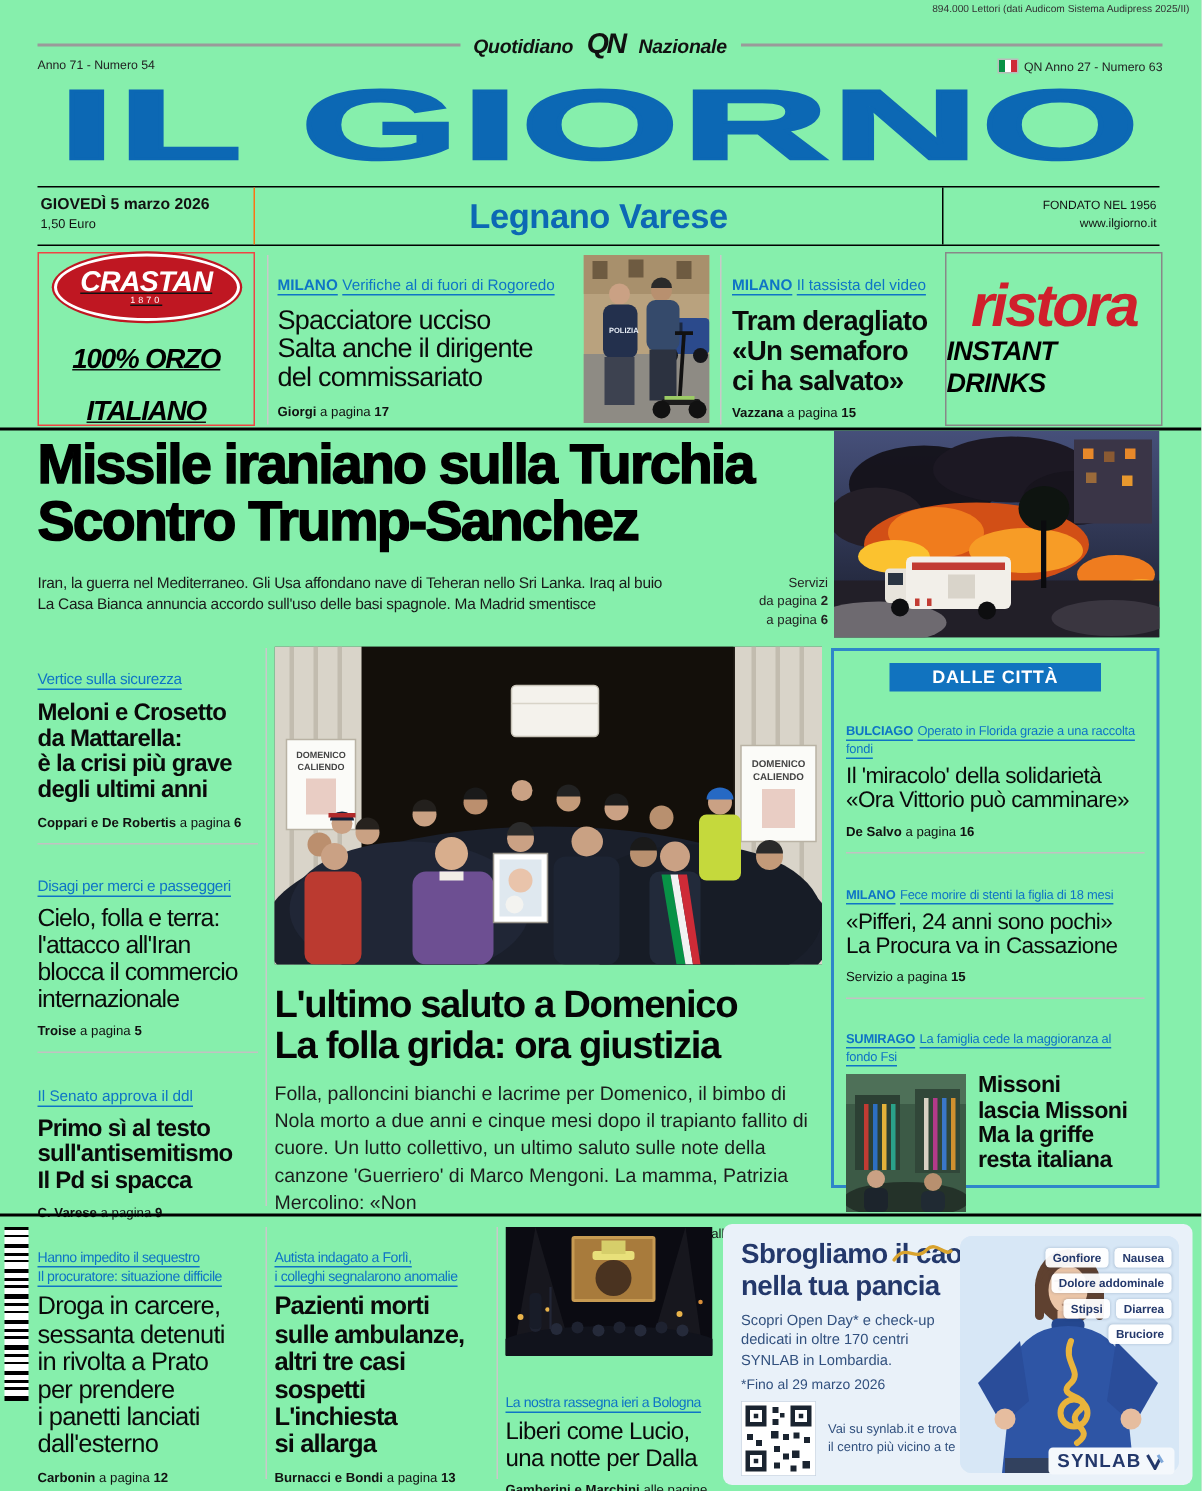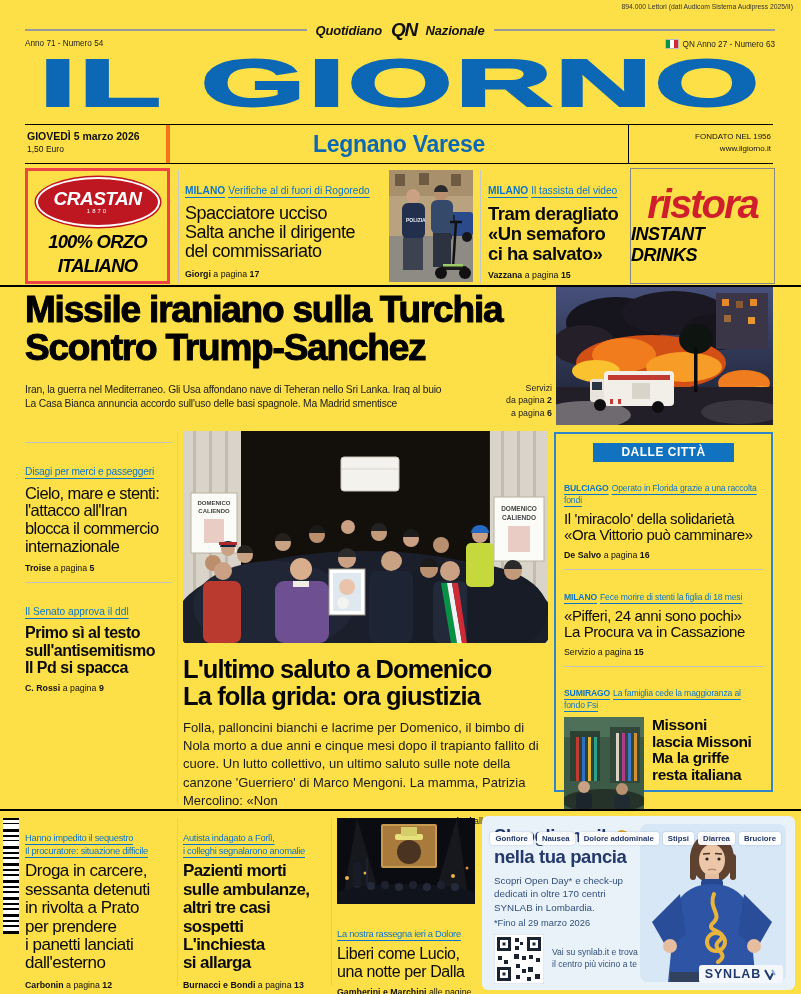--- a/index.html
+++ b/index.html
@@ -1,55 +1,55 @@
 <!DOCTYPE html>
 <html><head>
 <meta charset="utf-8">
 <style>
   html,body{margin:0;padding:0;background:#e8e8e8;}
-  #page{position:relative;width:801px;height:994px;background:#fde047;margin:0 auto;
+  #page{position:relative;width:801px;height:994px;background:#86efac;margin:0 auto;
         font-family:"Liberation Sans",sans-serif;color:#111;overflow:hidden;}
   .abs{position:absolute;}
   
   .readers{top:3px;right:8px;font-size:6.8px;color:#333;}
   .brandrow{top:19px;left:25px;width:750px;display:flex;align-items:center;gap:9px;}
   .brandrow .rule{flex:1;height:1.5px;background:#9a9a9a;}
   .brandtxt{font-size:13px;font-weight:bold;font-style:italic;letter-spacing:-0.2px;}
   .qnlogo{font-size:19px;font-weight:bold;font-style:italic;letter-spacing:-1.5px;}
   .issuerow{top:39px;left:25px;width:750px;display:flex;justify-content:space-between;font-size:8.2px;color:#222;}
   .issue-right{display:flex;align-items:center;gap:4px;}
   .flag{display:inline-block;width:12px;height:8px;border:0.5px solid #bbb;
         background:linear-gradient(to right,#089246 0 33%,#fff 33% 66%,#ce2b37 66% 100%);}
   .masthead{top:50px;left:0;width:801px;text-align:center;line-height:1;}
   .masthead span{display:inline-block;font-size:66px;font-weight:bold;color:#0c68b4;
         letter-spacing:1px;-webkit-text-stroke:1.8px #0c68b4;transform:scaleX(2.05);transform-origin:center;}
   
   .datebar{top:124px;left:25px;width:748px;height:40px;border-top:1.5px solid #000;border-bottom:1.5px solid #000;
            display:grid;grid-template-columns:145px 1fr 145px;box-sizing:border-box;}
-  .datecell{padding:5px 8px 0 2px;border-right:4px solid #f97316;}
+  .datecell{padding:5px 8px 0 2px;border-right:1px solid #f97316;}
   .date{font-weight:bold;font-size:10.5px;}
   .price{font-size:8.5px;margin-top:2px;}
   .edition{display:flex;align-items:center;justify-content:center;font-size:23px;font-weight:bold;color:#0c68b4;letter-spacing:-0.3px;}
   .foundcell{border-left:1px solid #000;text-align:right;font-size:8px;line-height:1.45;padding:6px 2px 0 0;}
   
   .kicker{color:#0e74c6;font-size:10.4px;line-height:1.4;white-space:pre-line;
           text-decoration:underline;text-decoration-color:#0e74c6;text-decoration-thickness:1px;text-underline-offset:3px;}
   .kicker .kl{font-weight:bold;margin-right:3px;}
   .kicker .kl:empty{margin-right:0;}
   .hl{white-space:pre-line;color:#0a0a0a;line-height:1.08;letter-spacing:-0.4px;margin-top:5px;}
   .hl.b{font-weight:bold;}
   .byline{font-size:8.8px;margin-top:7px;color:#111;}
   .byline b{font-weight:bold;}
   .sep{height:1px;background:#c2c2c2;margin:9px 0 8px;}
   .vdiv{position:absolute;width:1px;background:#c9c9c9;}
   .hrule{position:absolute;left:0;right:0;height:2px;background:#000;}
   
   .toprow{top:168px;left:25px;width:750px;height:117px;}
   .adbox{box-sizing:border-box;display:flex;flex-direction:column;align-items:center;justify-content:center;}
-  .crastan{border:3px solid #ef4444;gap:5px;}
+  .crastan{border:1px solid #ef4444;gap:15px;text-decoration:underline;}
   .oval{width:120px;height:46px;background:#bf1722;border-radius:50%;border:2.5px solid #fff;
         box-shadow:0 0 0 1.5px #bf1722;display:flex;flex-direction:column;align-items:center;justify-content:center;color:#fff;}
   .oval .cb{font-size:19px;font-weight:bold;font-style:italic;letter-spacing:-0.5px;line-height:1;}
   .oval .cy{font-size:6px;letter-spacing:2px;}
   .crastan .cl{font-size:18.5px;font-weight:bold;font-style:italic;letter-spacing:-0.8px;line-height:1.05;color:#000;}
   .ristora{border:1px solid #888;gap:2px;}
   .ristora .rb{font-size:40px;font-weight:bold;font-style:italic;color:#d01f2c;letter-spacing:-2px;line-height:0.9;}
   .ristora .rs{font-size:18px;font-weight:bold;font-style:italic;letter-spacing:-0.5px;color:#000;}
   
   .leadhl{top:291px;left:25px;width:545px;font-size:37px;font-weight:bold;letter-spacing:-1.2px;line-height:1.03;
@@ -70,21 +70,21 @@
   .barcode{left:3px;top:818px;width:16px;height:116px;
     background:repeating-linear-gradient(to bottom,#000 0 2px,#fff 2px 5px,#000 5px 6.5px,#fff 6.5px 11px,#000 11px 14px,#fff 14px 17px);}
   .bk{font-size:9.4px;letter-spacing:-0.3px;}
   
   .synlab{top:816px;left:482px;width:313px;height:174px;background:#e9f1f9;border-radius:6px;}
   .sytitle{left:12px;top:10px;font-size:18.5px;font-weight:bold;color:#23386b;letter-spacing:-0.4px;line-height:1.12;white-space:pre-line;}
   .sybody{left:12px;top:58px;font-size:9.8px;line-height:1.36;color:#31507e;white-space:pre-line;}
   .synote{left:12px;top:102px;font-size:9.3px;color:#31507e;}
   .sycta{left:70px;top:130px;font-size:8.6px;line-height:1.4;color:#31507e;white-space:pre-line;text-decoration-color:#9db4d4;}
   .sypanel{left:158px;top:8px;width:146px;height:158px;border-radius:8px;overflow:hidden;background:#d7e7f6;}
-  .tags{right:14px;top:16px;display:flex;align-items:flex-end;gap:4px;}
+  .tags{right:14px;top:16px;display:flex;flex-direction:column;align-items:flex-end;gap:4px;}
   .tagrow{display:flex;gap:4px;}
   .tag{background:rgba(255,255,255,0.95);color:#23386b;font-size:7.8px;font-weight:bold;padding:2px 5px;border-radius:3px;box-shadow:0 0 2px rgba(20,50,90,.25);}
   .sylogo{right:12px;bottom:7px;display:flex;align-items:center;gap:3px;background:#f4f8fc;padding:2px 6px;border-radius:3px;
           font-size:12.5px;font-weight:bold;color:#23386b;letter-spacing:0.8px;}
 </style>
 </head>
 <body>
 
 <div id="page">
 
@@ -242,43 +242,55 @@
     <rect x="76" y="96" width="18" height="16" fill="#d9d4ca"></rect>
     <circle cx="44" cy="118" r="6" fill="#0e0e10"></circle>
       <circle cx="102" cy="120" r="6" fill="#0e0e10"></circle>
     <rect x="54" y="112" width="3" height="5" fill="#c23b33"></rect>
       <rect x="62" y="112" width="3" height="5" fill="#c23b33"></rect>
   </svg>
 
   <div class="vdiv" style="left:177px;top:432px;height:372px;"></div>
 
   <div class="abs" style="left:25px;top:433px;width:147px;">
+    <div>
+      <div class="kicker" style="font-size:10.2px;letter-spacing:-0.2px;">
+        <span class="kl"></span><span>Vertice sulla sicurezza</span>
+      </div>
+      <div class="hl b" style="font-size:16px;letter-spacing:-0.5px;">Meloni e Crosetto
+da Mattarella:
+è la crisi più grave
+degli ultimi anni</div>
+      <div class="byline">
+        <b>Coppari e De Robertis</b> <span>a pagina</span> <b>6</b>
+      </div>
+    </div>
     <div class="sep"></div>
     <div>
       <div class="kicker" style="font-size:10.2px;letter-spacing:-0.2px;">
         <span class="kl"></span><span>Disagi per merci e passeggeri</span>
       </div>
-      <div class="hl" style="font-size:16.5px;letter-spacing:-0.6px;">Cielo, mare e stenti:
+      <div class="hl" style="font-size:16.5px;letter-spacing:-0.6px;">Cielo, folla e terra:
 l'attacco all'Iran
 blocca il commercio
 internazionale</div>
       <div class="byline">
         <b>Troise</b> <span>a pagina</span> <b>5</b>
       </div>
     </div>
     <div class="sep"></div>
     <div>
       <div class="kicker" style="font-size:10.2px;">
         <span class="kl"></span><span>Il Senato approva il ddl</span>
       </div>
       <div class="hl b" style="font-size:16px;letter-spacing:-0.5px;">Primo sì al testo
 sull'antisemitismo
 Il Pd si spacca</div>
       <div class="byline">
-        <b>C. Rossi</b> <span>a pagina</span> <b>9</b>
+        <b>C. Varese</b> <span>a pagina</span> <b>9</b>
       </div>
     </div>
   </div>
 
   <div class="abs" style="left:183px;top:431px;width:365px;">
     <svg width="365" height="212" viewBox="0 0 365 212">
       <rect width="365" height="212" fill="#241f19"></rect>
       <rect x="58" y="0" width="248" height="155" fill="#130f0a"></rect>
       <rect x="0" y="0" width="58" height="212" fill="#d9d4c9"></rect>
       <rect x="10" y="0" width="3" height="212" fill="#c2bcaf"></rect>
@@ -486,21 +498,21 @@
         <circle cx="48" cy="67" r="4" fill="#1e2230"></circle>
       <circle cx="62" cy="69" r="4" fill="#252a3a"></circle>
         <circle cx="76" cy="67" r="4" fill="#1e2230"></circle>
         <circle cx="90" cy="69" r="4" fill="#252a3a"></circle>
       <circle cx="104" cy="67" r="4" fill="#1e2230"></circle>
         <circle cx="118" cy="69" r="4" fill="#252a3a"></circle>
       <rect x="16" y="44" width="8" height="24" rx="3" fill="#181c28"></rect>
       <line x1="30" y1="40" x2="30" y2="68" stroke="#222636" stroke-width="1.5"></line>
     </svg>
     <div class="kicker bk" style="margin-top:6px;display:block;">
-      <span class="kl"></span><span>La nostra rassegna ieri a Dolore</span>
+      <span class="kl"></span><span>La nostra rassegna ieri a Bologna</span>
     </div>
     <div class="hl" style="font-size:16px;letter-spacing:-0.4px;">Liberi come Lucio,
 una notte per Dalla</div>
     <div class="byline">
       <b>Gamberini e Marchini</b> <span>alle pagine</span> 
     </div>
   </div>
 
   <div class="abs synlab">
     <div class="abs sytitle">Sbrogliamo il caos

